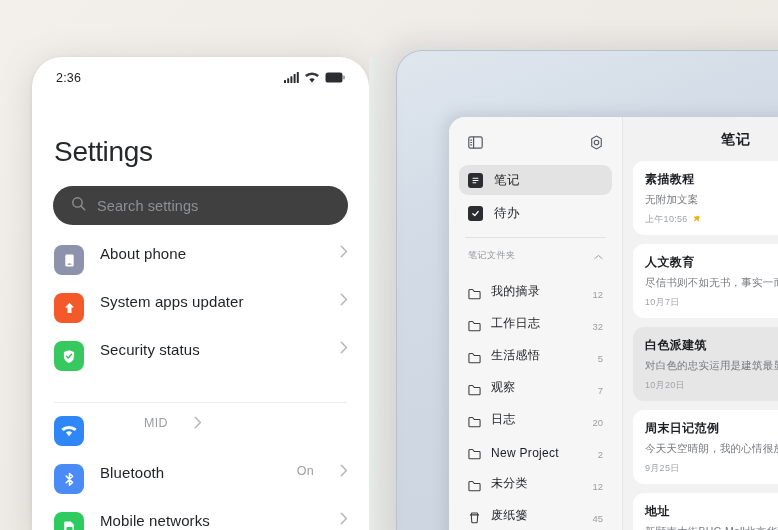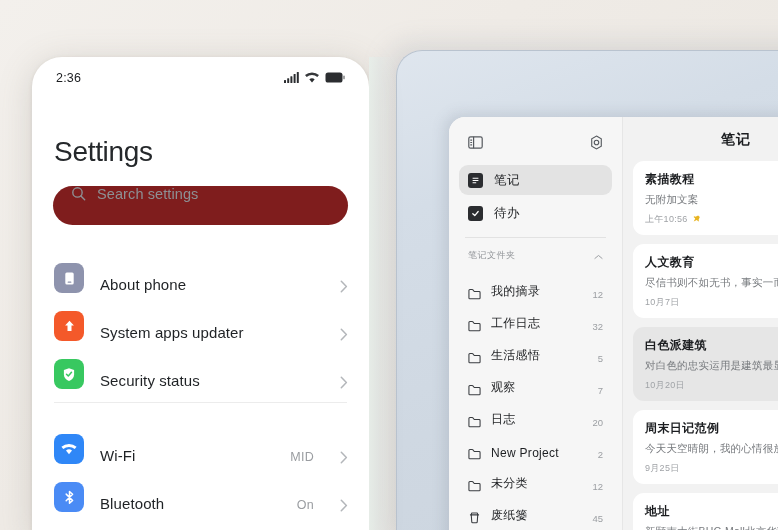--- a/index.html
+++ b/index.html
@@ -228,37 +228,38 @@
     font-size: 28px;
     font-weight: normal;
     color: #25282b;
     padding: 43px 0 0 22px;
     letter-spacing: -0.3px;
   }
 
   #search-bar {
     margin: 18px 21px 0 21px;
     height: 39px;
-    background: #7f1d1d;
+    background: #404040;
     border-radius: 20px;
     display: flex;
+    align-items: center;
     gap: 11px;
     padding: 0 18px;
   }
   #search-placeholder {
     font-size: 14.5px;
     color: #8d9094;
     letter-spacing: .1px;
   }
 
   #settings-list { padding-top: 20px; }
 
   .set-row {
     display: flex;
-    align-items: flex-end;
+    align-items: flex-start;
     height: 48px;
     padding: 0 21px 0 22px;
     gap: 16px;
   }
 
   .set-icon {
     width: 30px; height: 30px;
     border-radius: 8px;
     flex-shrink: 0;
     display: flex;
@@ -570,21 +571,20 @@
         </div>
       <div id="group-divider"></div>
       <div id="group-two">
           <div class="set-row">
             <span class="set-icon" style="background: rgb(47, 135, 247);">
               <svg width="16" height="12" viewBox="0 0 16 12" fill="#ffffff">
                 <path d="M8 11.2 5 7.5 A4.7 4.7 0 0 1 11 7.5 Z"></path>
                 <path d="M8 1.1 A12 12 0 0 0 .4 3.8 L2.3 6 A9.2 9.2 0 0 1 13.7 6 L15.6 3.8 A12 12 0 0 0 8 1.1 Z"></path>
               </svg>
             </span>
-            <span class="set-label">Wi-Fi</span>
             <span class="set-value">MID</span>
             <span class="chev">
               <svg width="8" height="13" viewBox="0 0 8 13" fill="none" stroke="#b3b6ba" stroke-width="1.5" stroke-linecap="round" stroke-linejoin="round">
                 <polyline points="1.3,1.3 6.4,6.5 1.3,11.7"></polyline>
               </svg>
             </span>
           </div>
           <div class="set-row">
             <span class="set-icon" style="background: rgb(74, 139, 245);">
               <svg width="11" height="15" viewBox="0 0 11 15" fill="none" stroke="#ffffff" stroke-width="1.5" stroke-linecap="round" stroke-linejoin="round">

